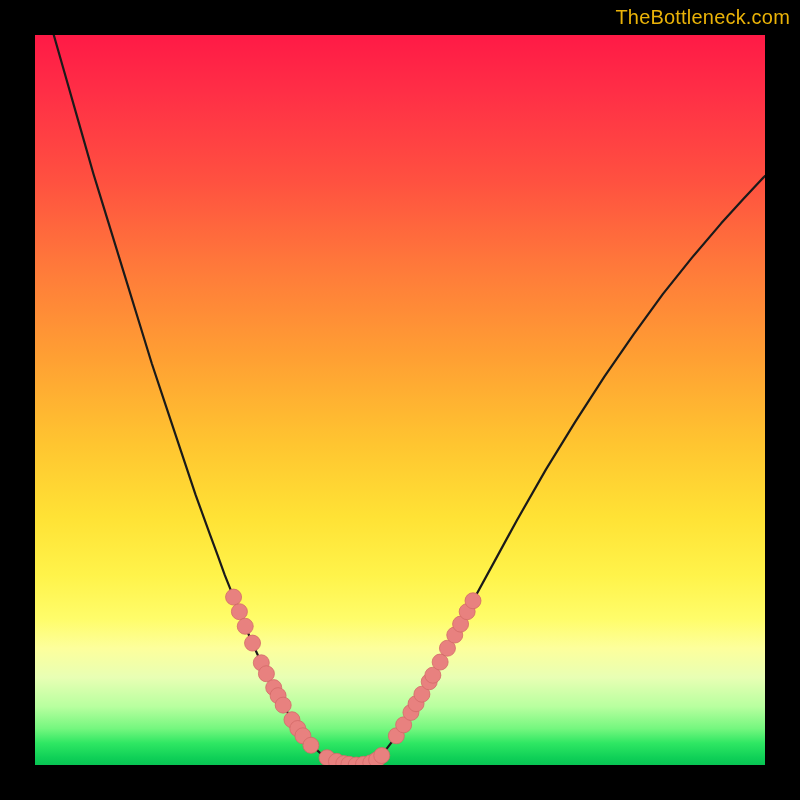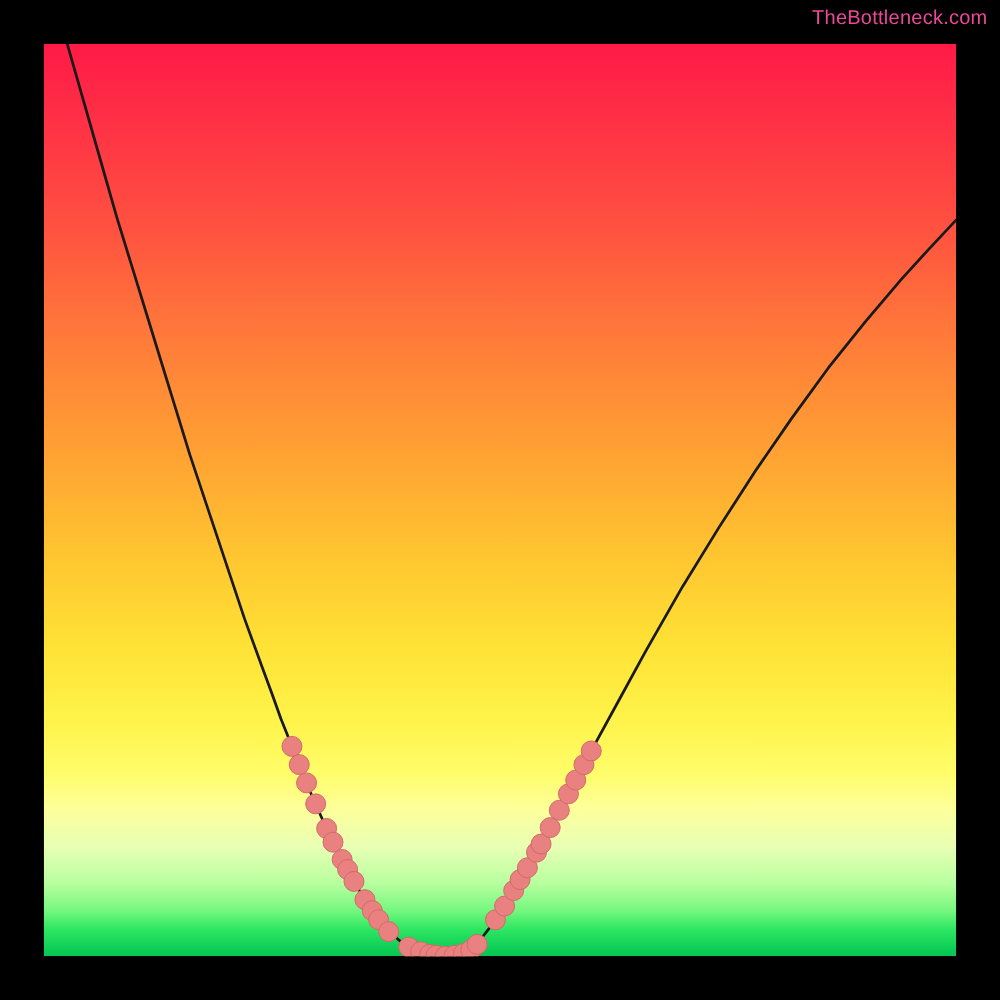--- a/index.html
+++ b/index.html
@@ -50,22 +50,22 @@
       #75f77f 95%,
       #2fe763 97%,
       #0fd057 99%,
       #08c453 100%
     );
   }
   .watermark {
     position: absolute;
     top: 6px;
     right: 10px;
-    color: #ec4899;
-    font-size: 16px;
+    color: #eab308;
+    font-size: 20px;
     font-weight: 500;
     letter-spacing: 0.2px;
     user-select: none;
   }
   svg.curve {
     position: absolute;
     left: 0;
     top: 0;
     width: 730px;
     height: 730px;

